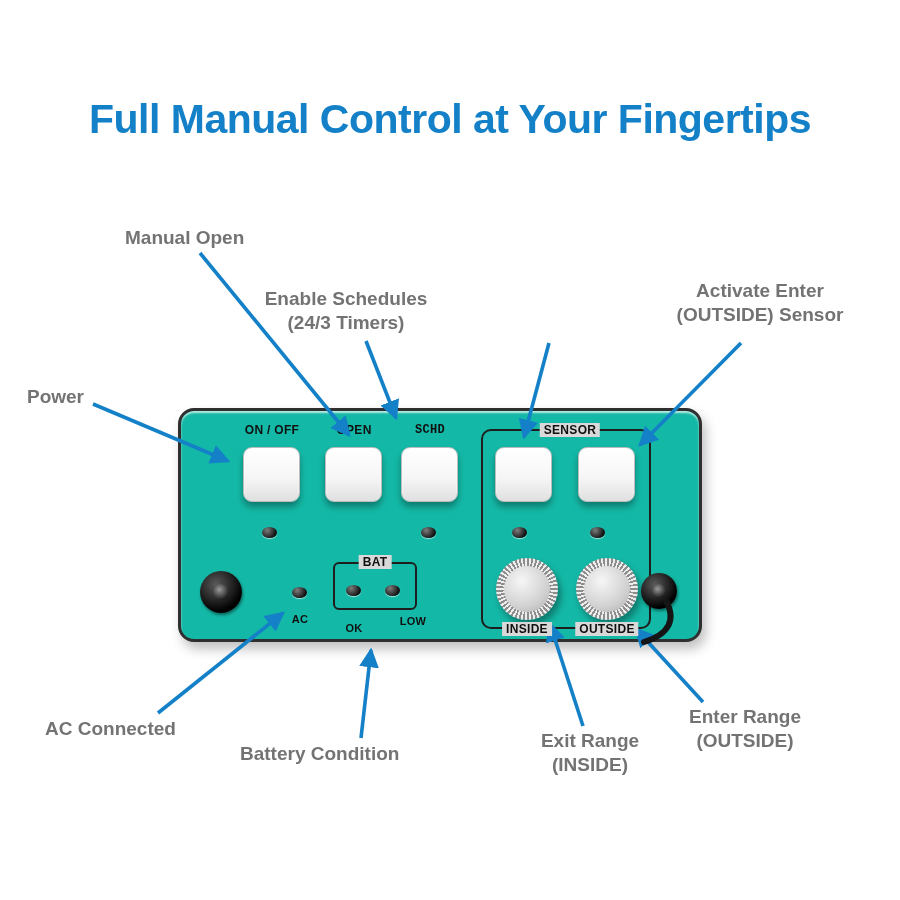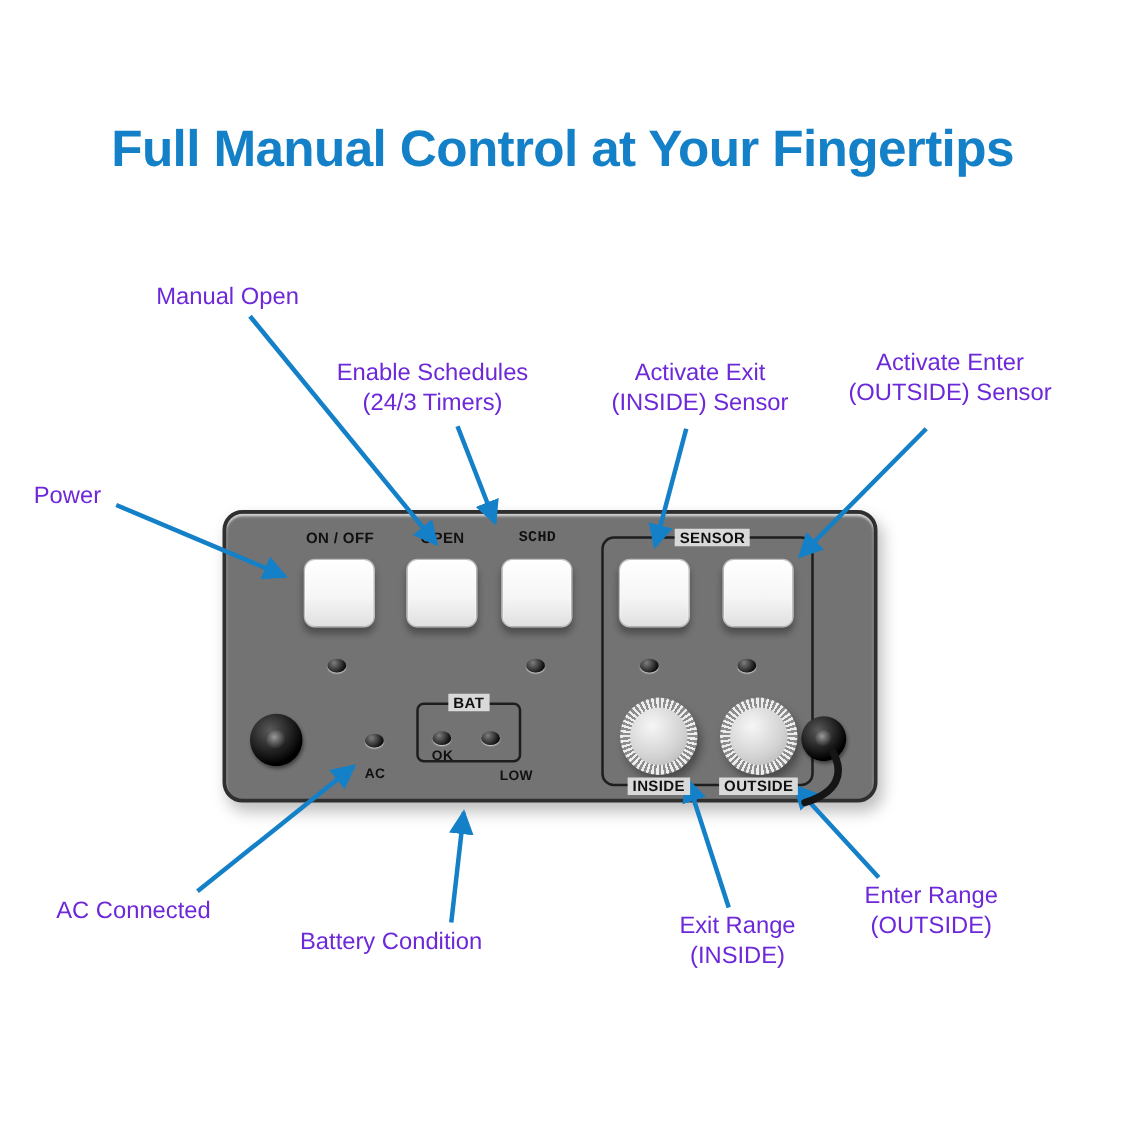--- a/index.html
+++ b/index.html
@@ -1,22 +1,22 @@
 <!DOCTYPE html>
 <html><head>
 <meta charset="utf-8">
 <style>
   html,body{margin:0;padding:0;background:#ffffff;}
   .stage{position:relative;width:896px;height:900px;background:#ffffff;font-family:"Liberation Sans",sans-serif;overflow:hidden;}
   .title{position:absolute;left:0;top:96px;width:900px;text-align:center;font-size:41px;font-weight:bold;color:#1380c8;letter-spacing:-0.5px;}
-  .callout{position:absolute;color:#6d28d9;font-size:19px;font-weight:normal;line-height:24px;text-align:center;}
+  .callout{position:absolute;color:#737373;font-size:19px;font-weight:bold;line-height:24px;text-align:center;}
   .callout.left{text-align:left;}
   .callout span{display:block;}
   .arrows{position:absolute;left:0;top:0;pointer-events:none;}
-  .panel{position:absolute;left:178px;top:408px;width:524px;height:234px;background:#737373;border:3px solid #2f2f2f;border-radius:16px;box-sizing:border-box;
+  .panel{position:absolute;left:178px;top:408px;width:524px;height:234px;background:#14b8a6;border:3px solid #2f2f2f;border-radius:16px;box-sizing:border-box;
          box-shadow:4px 7px 12px rgba(0,0,0,0.25), inset 0 2px 2px rgba(255,255,255,0.7);}
   .panel .lbl{position:absolute;transform:translateX(-50%);font-size:12px;font-weight:bold;color:#101010;letter-spacing:0.3px;white-space:nowrap;line-height:14px;}
   .panel .lbl.small{font-size:11px;line-height:13px;}
   .panel .legend{background:#d9d9d9;padding:0 4px;z-index:3;}
   .outline{position:absolute;border:2.5px solid #1e1e1e;border-radius:10px;box-sizing:border-box;}
   .outline.sq{border-radius:6px;border-width:2.5px;}
   .btn{position:absolute;width:57px;height:55px;border-radius:9px;background:linear-gradient(180deg,#ffffff,#f6f6f6 55%,#e0e0e0);
        border:1px solid #bcbcbc;box-shadow:0 5px 6px rgba(0,0,0,0.32), inset 0 2px 2px #ffffff;box-sizing:border-box;}
   .led{position:absolute;width:15px;height:11px;border-radius:50%;background:radial-gradient(circle at 35% 30%,#7d7d7d,#101010 72%);box-shadow:0 1px 1px rgba(255,255,255,0.6);}
   .knob{position:absolute;width:62px;height:62px;border-radius:50%;background:repeating-conic-gradient(#8d8d8d 0deg 4deg,#ededed 4deg 8deg);box-shadow:3px 5px 7px rgba(0,0,0,0.35);}
@@ -53,21 +53,21 @@
 
     <div class="jack" style="left:19px;top:160px;width:42px;height:42px;"></div>
 
     <div class="led" style="left:111px;top:176px;"></div>
     <span class="lbl small" style="left:119px;top:202px;">AC</span>
 
     <div class="outline sq" style="left:152px;top:151px;width:84px;height:48px;"></div>
     <span class="lbl legend" style="left:194px;top:144px;">BAT</span>
     <div class="led" style="left:165px;top:174px;"></div>
     <div class="led" style="left:204px;top:174px;"></div>
-    <span class="lbl small" style="left:173px;top:188px;">OK</span>
+    <span class="lbl small" style="left:173px;top:211px;">OK</span>
     <span class="lbl small" style="left:216px;top:204px;margin-left:16px;">LOW</span>
 
     <div class="knob" style="left:315px;top:147px;"></div>
     <div class="knob" style="left:395px;top:147px;"></div>
     <span class="lbl legend" style="left:346px;top:211px;">INSIDE</span>
     <span class="lbl legend" style="left:426px;top:211px;text-align:right;">OUTSIDE</span>
 
     <div class="jack" style="left:460px;top:162px;width:36px;height:36px;"></div>
   </div>
 
@@ -95,24 +95,20 @@
 
   <div class="callout left" style="left:125px;top:226px;">
     <span>Manual Open</span>
   </div>
 
   <div class="callout" style="left:246px;top:287px;width:200px;">
     <span>Enable Schedules</span>
     <span>(24/3 Timers)</span>
   </div>
 
-  <div class="callout" style="left:460px;top:287px;width:200px;">
-    <span>Activate Exit</span>
-    <span>(INSIDE) Sensor</span>
-  </div>
 
   <div class="callout" style="left:652px;top:279px;width:216px;">
     <span>Activate Enter</span>
     <span>(OUTSIDE) Sensor</span>
   </div>
 
   <div class="callout left" style="left:45px;top:717px;">
     <span>AC Connected</span>
   </div>
 

